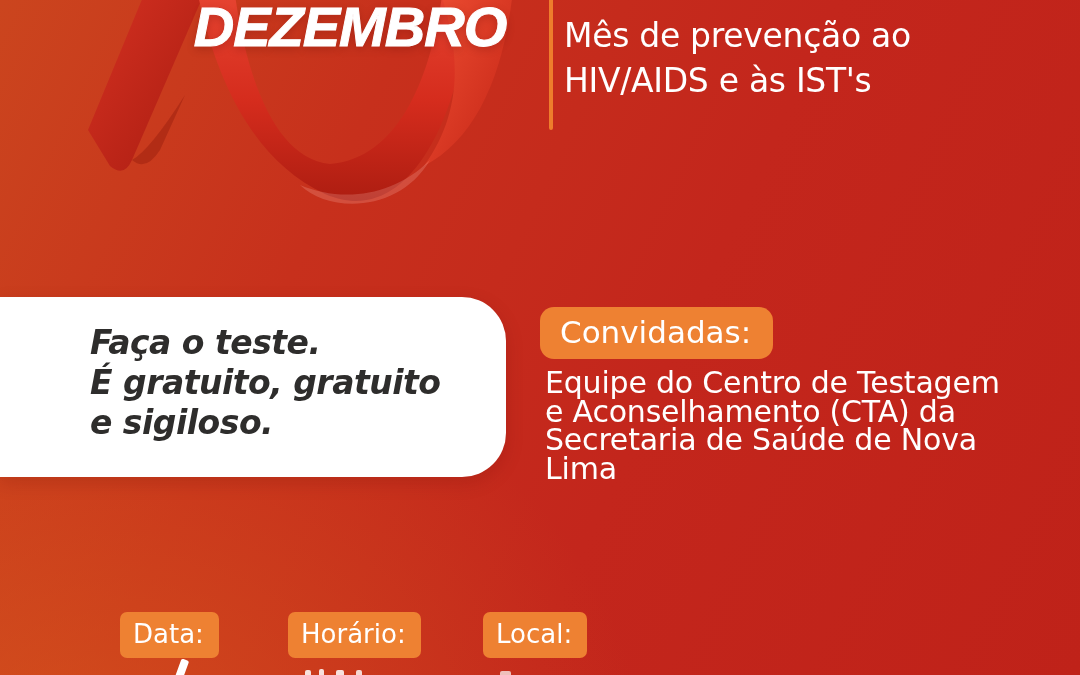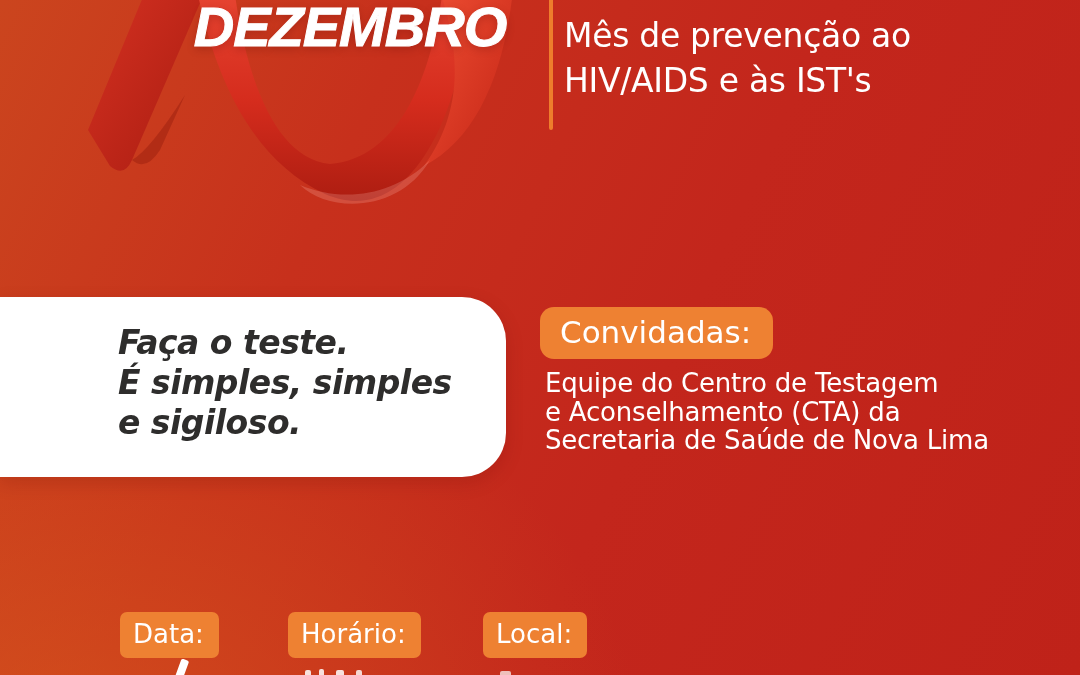--- a/index.html
+++ b/index.html
@@ -27,29 +27,29 @@
   
   .subtitle{left:564px;top:13px;width:420px;color:#ffffff;font-size:33px;line-height:45px;letter-spacing:-.3px;}
   
   .card{
     left:0;top:297px;width:506px;height:180px;background:#ffffff;
     border-radius:0 44px 44px 0;box-shadow:0 6px 18px rgba(100,10,5,.18);
   }
   .card-text{
     position:absolute;left:90px;top:26px;
     color:#2e2d2c;font-weight:700;font-style:italic;
-    font-size:33px;line-height:40px;letter-spacing:-.5px;margin-left:28px;
+    font-size:33px;line-height:40px;letter-spacing:-.5px;
   }
   
   .badge{
     display:inline-block;background:#ee8132;color:#ffffff;
     border-radius:14px;white-space:nowrap;
   }
   .badge-convidadas{left:540px;top:307px;font-size:31px;padding:7px 22px 9px 20px;}
-  .invitees{left:545px;top:369px;width:500px;color:#ffffff;font-size:26px;line-height:28.5px;letter-spacing:-.2px;}
+  .invitees{left:545px;top:369px;width:500px;color:#ffffff;font-size:30px;line-height:28.5px;letter-spacing:-.2px;}
   .badge-info{top:612px;font-size:26px;padding:7px 15px 9px 13px;border-radius:7px;}
   .badge-data{left:120px;}
   .badge-horario{left:288px;}
   .badge-local{left:483px;}
   
   .cut{position:absolute;background:#ffffff;}
   .cut-slash{left:177px;top:659px;width:8px;height:26px;transform:rotate(20deg);border-radius:2px;}
   .cut-a{left:305px;top:670px;width:6px;height:5px;opacity:.85;border-radius:2px 2px 0 0;}
   .cut-b{left:319px;top:669px;width:5px;height:6px;opacity:.85;border-radius:2px 2px 0 0;}
   .cut-c{left:336px;top:670px;width:8px;height:5px;opacity:.85;border-radius:2px 2px 0 0;}
@@ -97,21 +97,21 @@
   <div class="abs divider"></div>
 
   <div class="abs subtitle">
     <div>Mês de prevenção ao</div>
     <div>HIV/AIDS e às IST's</div>
   </div>
 
   <div class="abs card">
     <div class="card-text">
       <div>Faça o teste.</div>
-      <div>É simples, simples</div>
+      <div>É gratuito, gratuito</div>
       <div>e sigiloso.</div>
     </div>
   </div>
 
   <div class="abs badge badge-convidadas">Convidadas:</div>
   <div class="abs invitees">
     <div>Equipe do Centro de Testagem</div>
     <div>e Aconselhamento (CTA) da</div>
     <div>Secretaria de Saúde de Nova Lima</div>
   </div>

